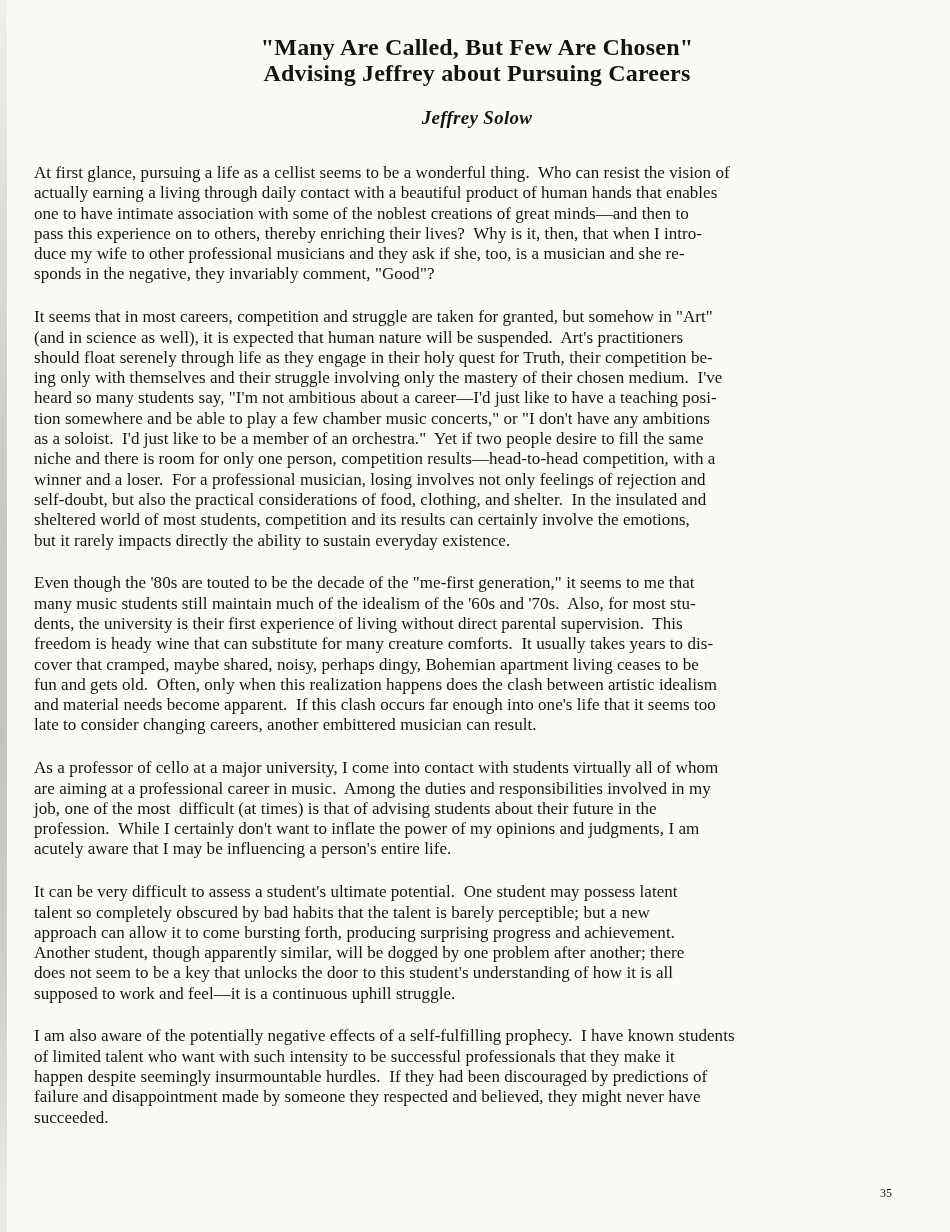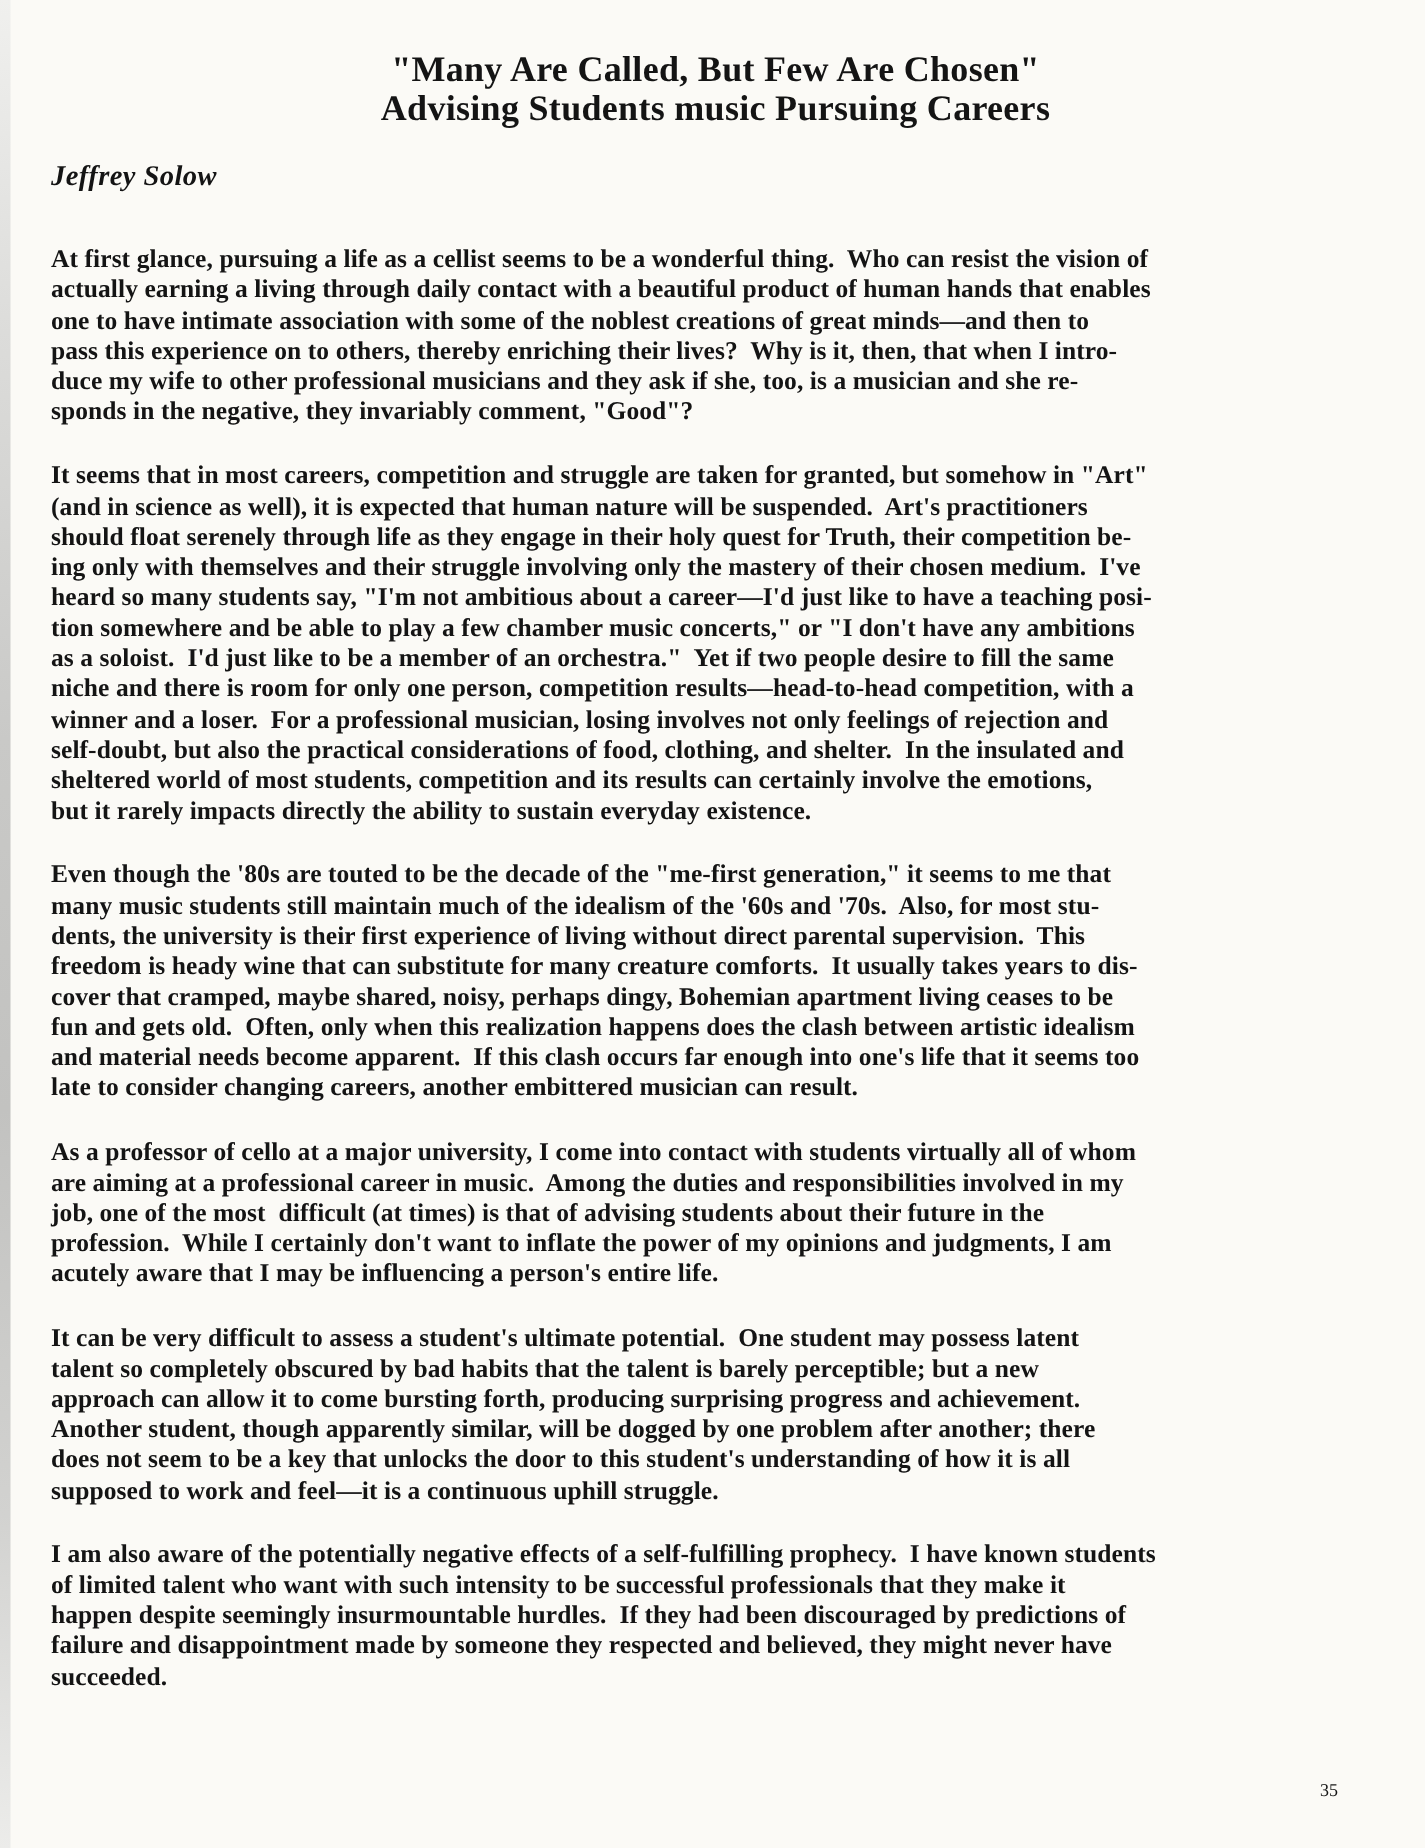--- a/index.html
+++ b/index.html
@@ -29,52 +29,51 @@
     margin: 0;
     text-align: center;
     font-size: 24px;
     font-weight: bold;
     line-height: 26px;
     letter-spacing: 0.2px;
   }
   .title .title-line { display: block; }
   .author {
     margin-top: 21px;
-    text-align: left;
+    text-align: center;
     font-size: 19px;
     font-weight: bold;
     font-style: italic;
     letter-spacing: 0.3px;
   }
   .body-text { margin-top: 34px; }
   .para {
     margin: 0 0 22.5px 0;
     font-size: 17px;
     line-height: 20.3px;
     white-space: pre-wrap;
     letter-spacing: 0.05px;
-    font-weight: bold;
   }
   .page-number {
     position: absolute;
     top: 1186px;
     right: 58px;
     font-size: 12px;
   }
 </style>
 </head>
 <body>
 
 <div class="page">
   <div class="scan-edge"></div>
 
   <div class="content">
     <h1 class="title">
       <span class="title-line">"Many Are Called, But Few Are Chosen"</span>
-      <span class="title-line">Advising Students music Pursuing Careers</span>
+      <span class="title-line">Advising Jeffrey about Pursuing Careers</span>
     </h1>
 
     <div class="author">Jeffrey Solow</div>
 
     <div class="body-text">
       <p class="para">At first glance, pursuing a life as a cellist seems to be a wonderful thing.  Who can resist the vision of
 actually earning a living through daily contact with a beautiful product of human hands that enables
 one to have intimate association with some of the noblest creations of great minds—and then to
 pass this experience on to others, thereby enriching their lives?  Why is it, then, that when I intro-
 duce my wife to other professional musicians and they ask if she, too, is a musician and she re-

